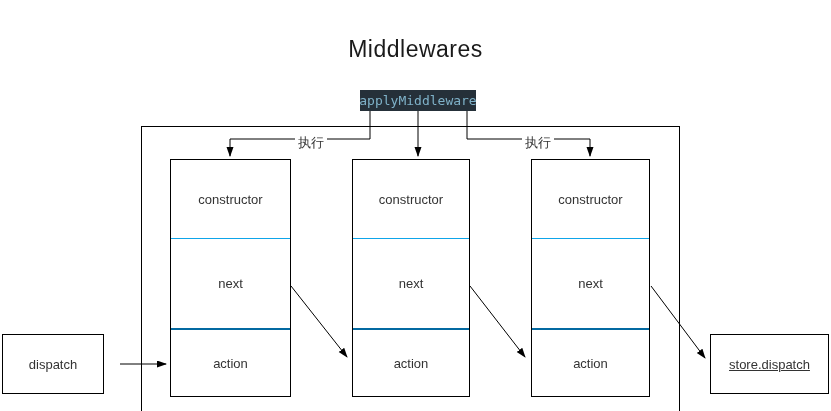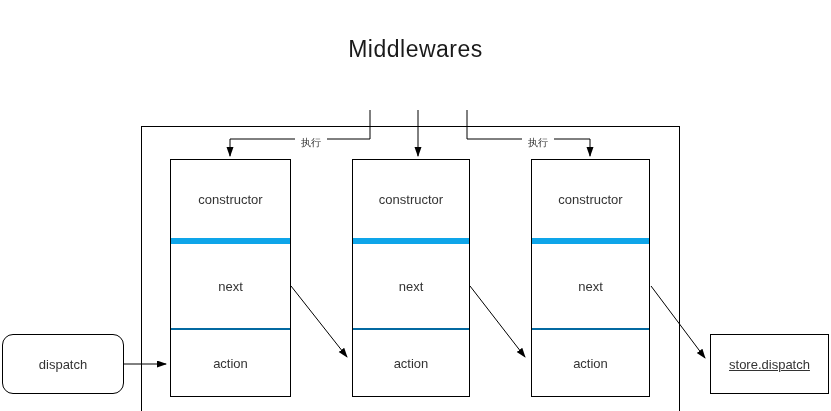--- a/index.html
+++ b/index.html
@@ -69,46 +69,46 @@
   .col3 { left: 531px; width: 119px; }
   .section {
     display: flex;
     align-items: center;
     justify-content: center;
     font-size: 13px;
     color: #333333;
     box-sizing: border-box;
   }
   .s1 { height: 78px; }
-  .s2 { height: 90px; border-top: 6px solid #0ea5e9; }
+  .s2 { height: 90px; border-top: 1px solid #0ea5e9; }
   .s3 { height: 68px; border-top: 2px solid #0369a1; }
   .side-box {
     position: absolute;
     top: 315px;
     height: 60px;
     border: 1px solid #000000;
     box-sizing: border-box;
     background: #ffffff;
     display: flex;
     align-items: center;
     justify-content: center;
     font-size: 13px;
     color: #333333;
     z-index: 1;
   }
-  .dispatch-box { left: 2px; width: 122px; border-radius: 11px; }
+  .dispatch-box { left: 2px; width: 102px; }
   .store-dispatch-box { left: 710px; width: 119px; text-decoration: underline; }
   .edge-label {
     position: absolute;
     top: 115px;
     width: 32px;
     height: 17px;
     background: #ffffff;
     text-align: center;
-    font-size: 10px;
+    font-size: 13px;
     line-height: 17px;
     color: #333333;
     z-index: 2;
   }
   .edge-label-left  { left: 295px; }
   .edge-label-right { left: 522px; }
   .connectors {
     position: absolute;
     left: 0;
     top: 0;
@@ -118,20 +118,21 @@
     pointer-events: none;
   }
 </style>
 </head>
 <body>
 
 <div class="canvas">
 
   <div class="title">Middlewares</div>
 
+  <div class="badge">applyMiddleware</div>
 
   <div class="container-box"></div>
 
   <svg class="connectors" viewBox="0 0 831 411" xmlns="http://www.w3.org/2000/svg">
     <defs>
       <marker id="arrow" markerWidth="10" markerHeight="8" refX="9" refY="3.5" orient="auto" markerUnits="userSpaceOnUse">
         <path d="M0,0 L10,3.5 L0,7 Z" fill="#000000"></path>
       </marker>
     </defs>
 

